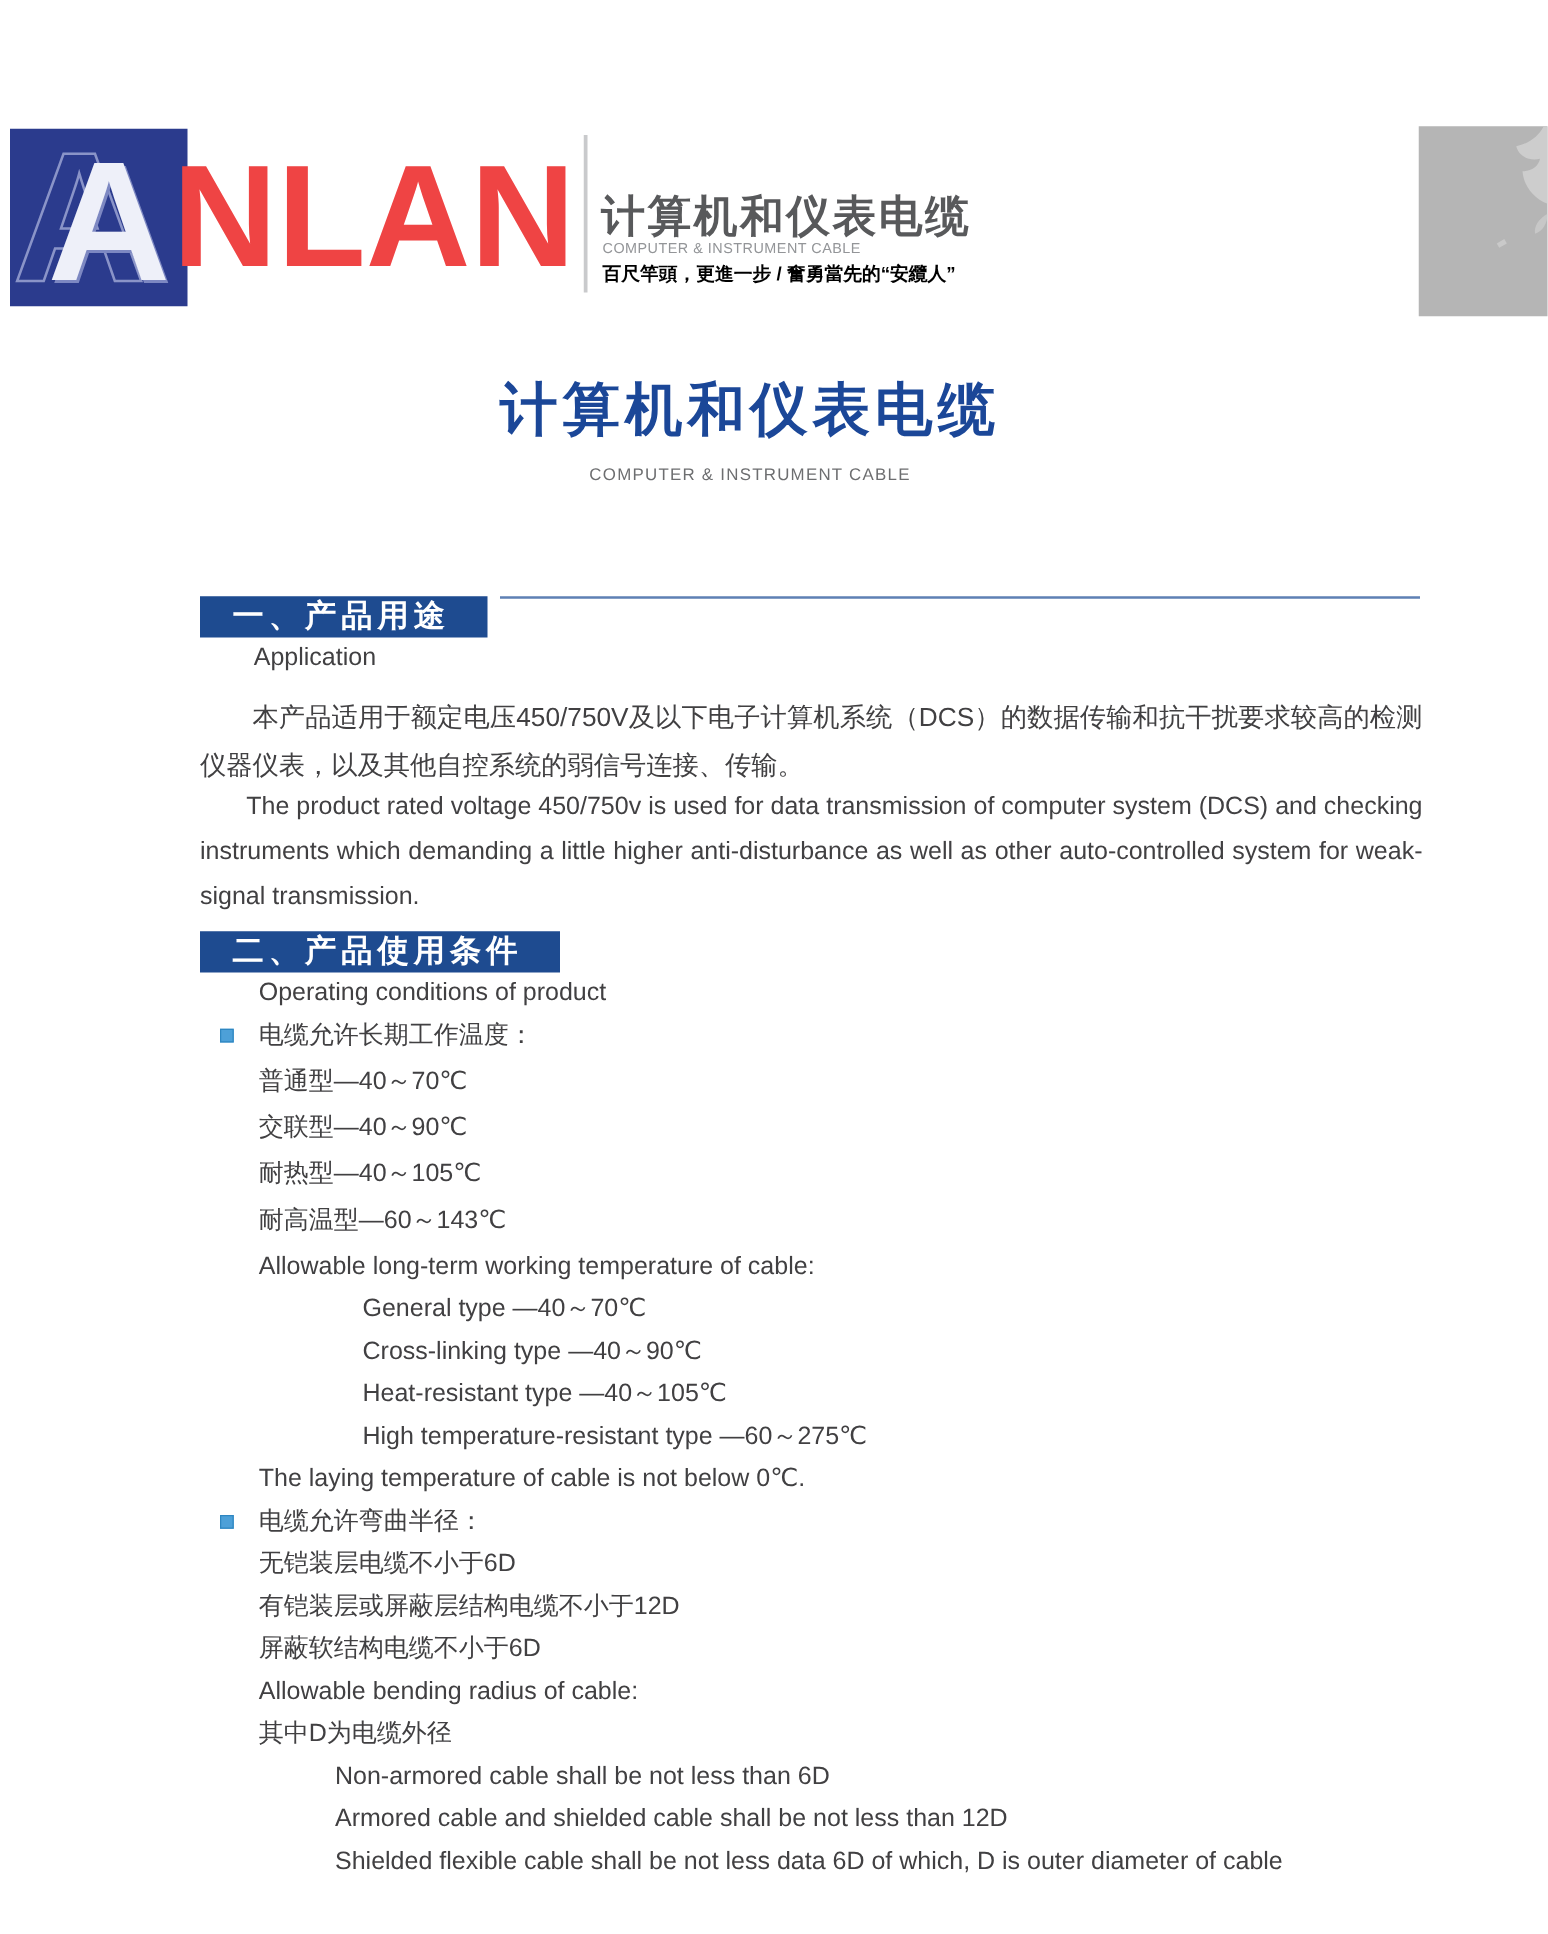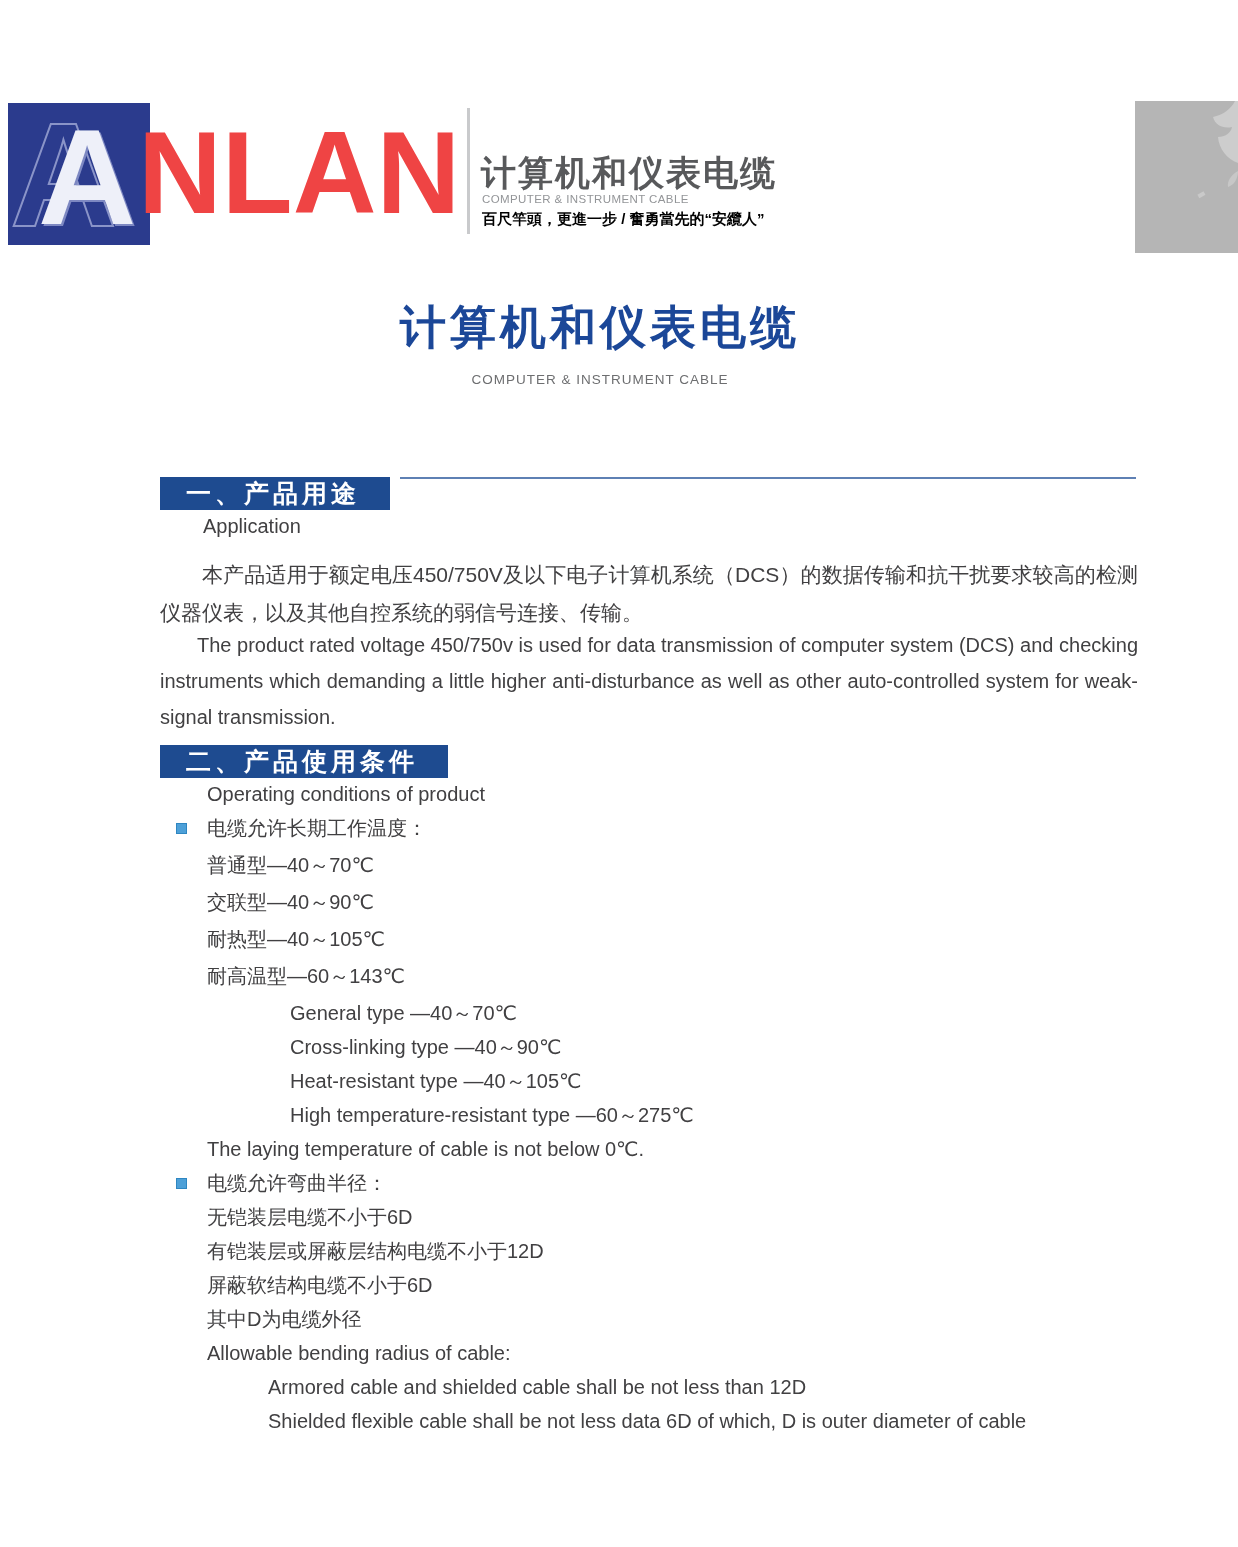--- a/index.html
+++ b/index.html
@@ -129,31 +129,33 @@
 <div id="sec2-list">
 
   <div class="row gap-lg bullet-row">
     <span class="sq"></span>
     <span>电缆允许长期工作温度：</span>
   </div>
   <div class="row gap-lg sub">普通型—40～70℃</div>
   <div class="row gap-lg sub">交联型—40～90℃</div>
   <div class="row gap-lg sub">耐热型—40～105℃</div>
   <div class="row gap-lg sub">耐高温型—60～143℃</div>
+  <div class="row sub">Allowable long-term working temperature of cable:</div>
   <div class="row ind1">General type —40～70℃</div>
   <div class="row ind1">Cross-linking type —40～90℃</div>
   <div class="row ind1">Heat-resistant type —40～105℃</div>
   <div class="row ind1">High temperature-resistant type —60～275℃</div>
 
   <div class="row sub">The laying temperature of cable is not below 0℃.</div>
 
   <div class="row bullet-row">
     <span class="sq"></span>
     <span>电缆允许弯曲半径：</span>
   </div>
   <div class="row sub">无铠装层电缆不小于6D</div>
   <div class="row sub">有铠装层或屏蔽层结构电缆不小于12D</div>
   <div class="row sub">屏蔽软结构电缆不小于6D</div>
+  <div class="row sub">Allowable bending radius of cable:</div>
   <div class="row sub">其中D为电缆外径</div>
-  <div class="row sub">Allowable bending radius of cable:</div>
+  <div class="row ind2">Non-armored cable shall be not less than 6D</div>
   <div class="row ind2">Armored cable and shielded cable shall be not less than 12D</div>
   <div class="row ind2">Shielded flexible cable shall be not less data 6D of which, D is outer diameter of cable</div>
 </div>
 
 </body></html>

